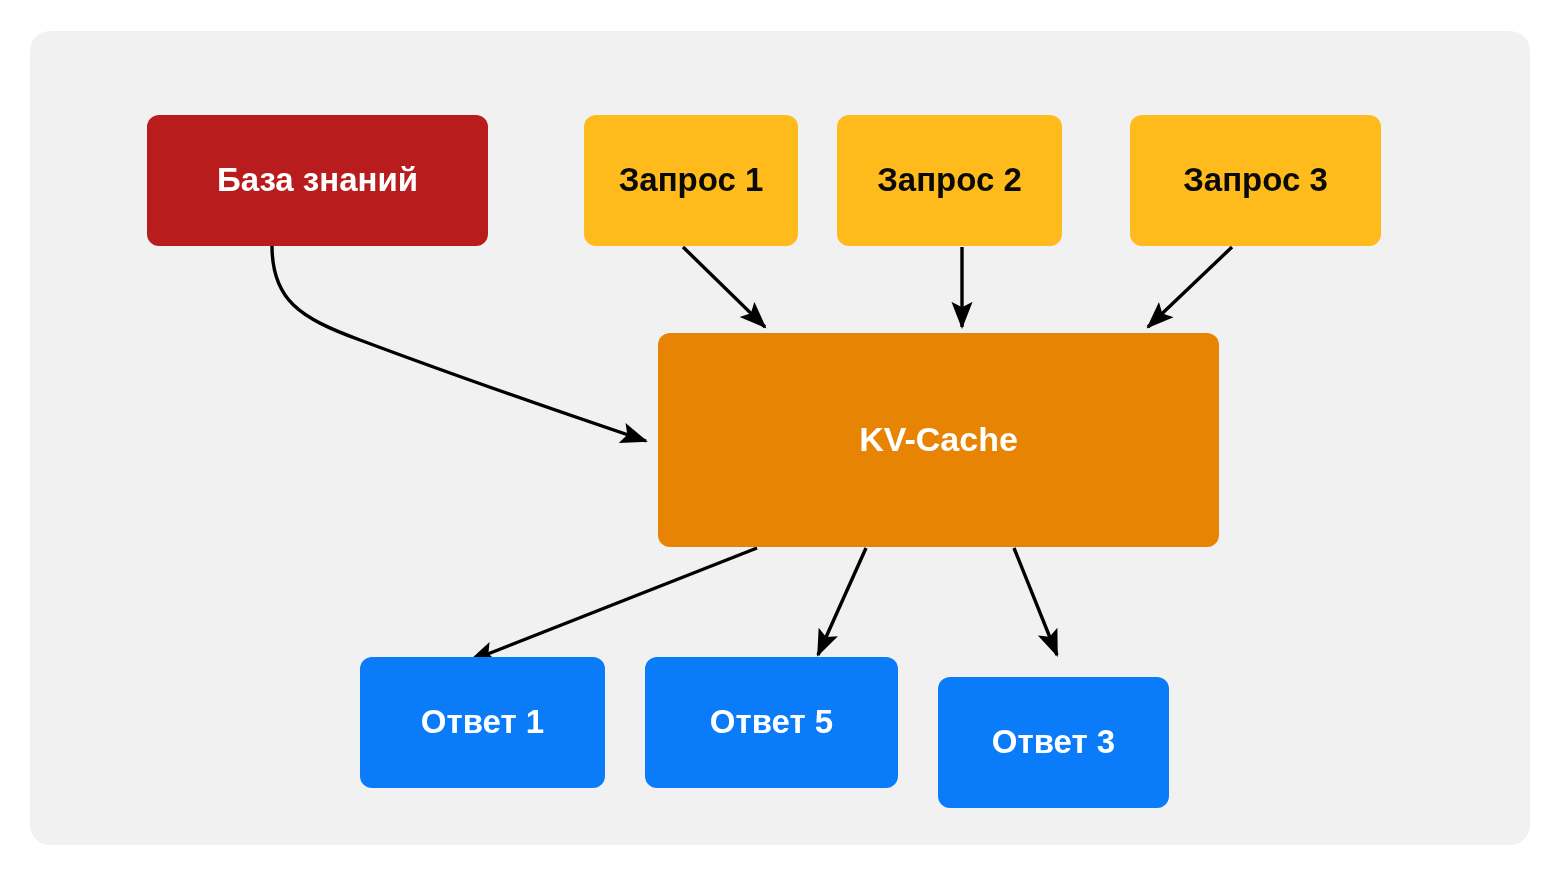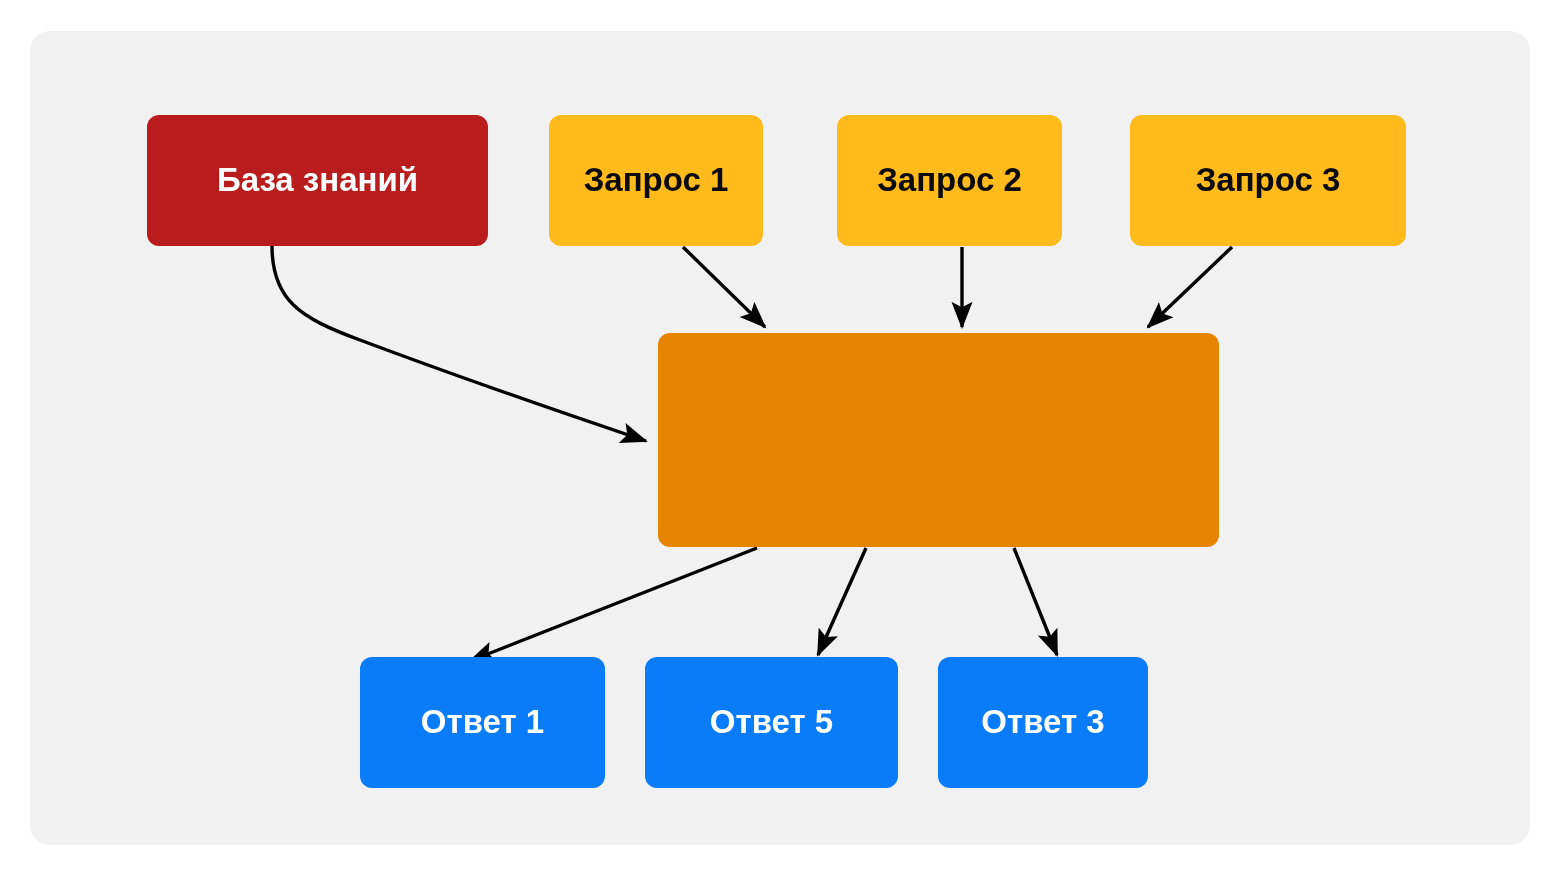--- a/index.html
+++ b/index.html
@@ -64,23 +64,23 @@
   }
   
   .n-q {
     top: 115px;
     height: 131px;
     background: #ffbb1c;
     color: #0a0a0a;
     font-size: 33px;
     font-weight: bold;
   }
-  .n-q1 { left: 549px; width: 214px; }
+  .n-q1 { left: 584px; width: 214px; }
   .n-q2 { left: 837px; width: 225px; }
-  .n-q3 { left: 1130px; width: 276px; }
+  .n-q3 { left: 1130px; width: 251px; }
   
   .n-kv {
     left: 658px;
     top: 333px;
     width: 561px;
     height: 214px;
     background: #e88404;
     color: #ffffff;
     font-size: 34px;
     font-weight: bold;
@@ -89,21 +89,21 @@
   .n-a {
     top: 657px;
     height: 131px;
     background: #0a7cfa;
     color: #ffffff;
     font-size: 33px;
     font-weight: bold;
   }
   .n-a1 { left: 360px; width: 245px; text-align: right; }
   .n-a2 { left: 645px; width: 253px; }
-  .n-a3 { left: 938px; width: 210px; }
+  .n-a3 { left: 938px; width: 231px; margin-top: 20px; }
 </style>
 </head>
 <body>
 
 <div id="canvas">
 
   <div class="panel"></div>
 
   <svg class="edges" viewBox="0 0 1560 877" width="1560" height="877" xmlns="http://www.w3.org/2000/svg">
     <defs>
@@ -138,21 +138,21 @@
   <div class="node n-q n-q2">
     <span class="node-label">Запрос 2</span>
   </div>
 
   <div class="node n-q n-q3">
     <span class="node-label">Запрос 3</span>
   </div>
 
   <div class="node n-kv">
     <span class="node-label">
-      <br>
+      <span>KV-Cache</span><br>
     </span>
   </div>
 
   <div class="node n-a n-a1">
     <span class="node-label">Ответ 1</span>
   </div>
 
   <div class="node n-a n-a2">
     <span class="node-label">Ответ 5</span>
   </div>

